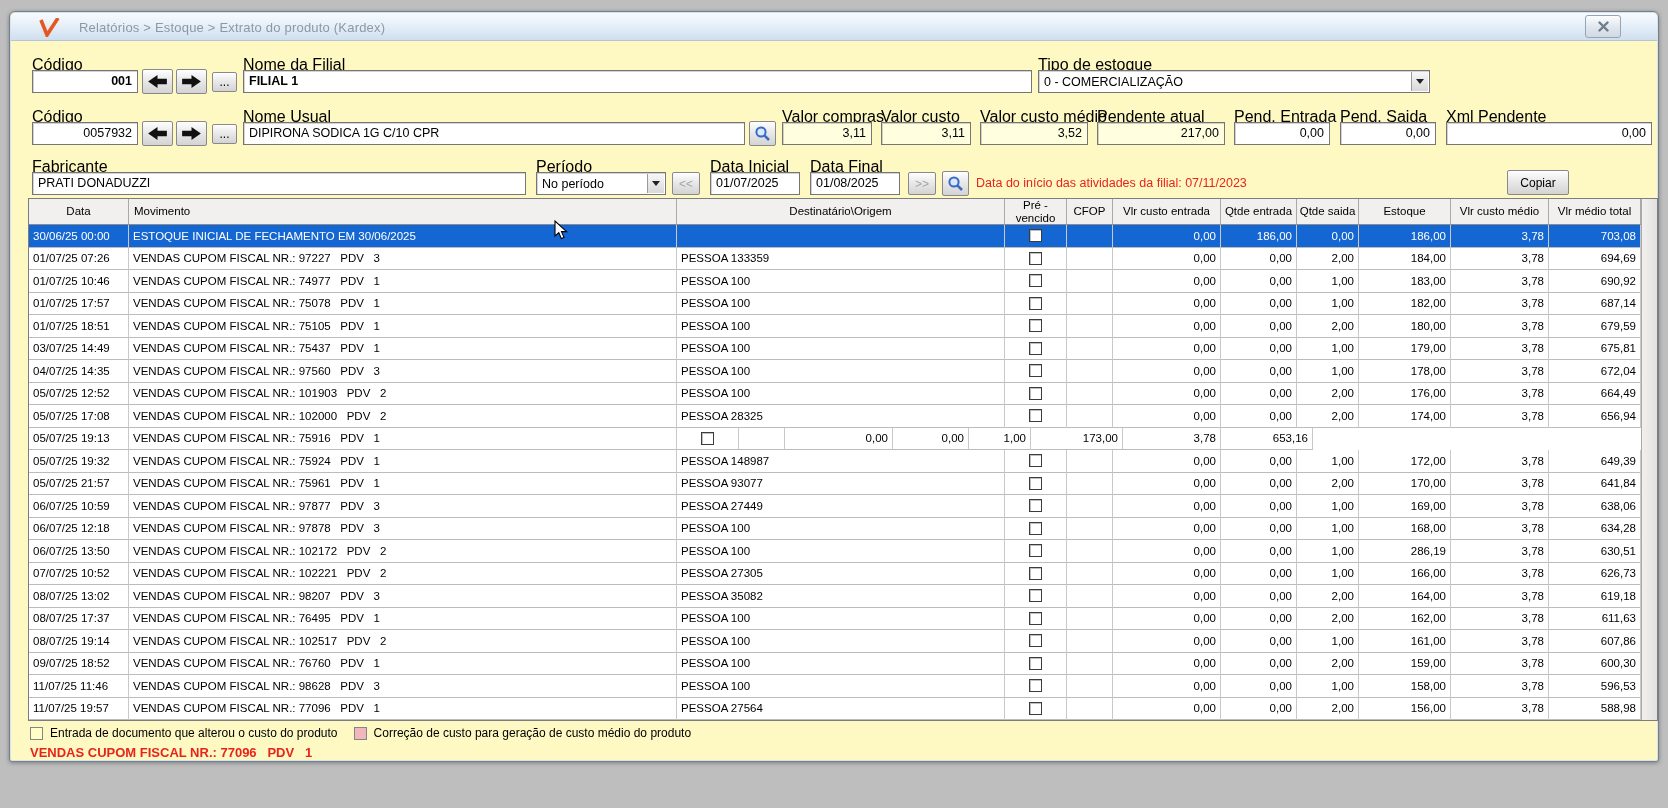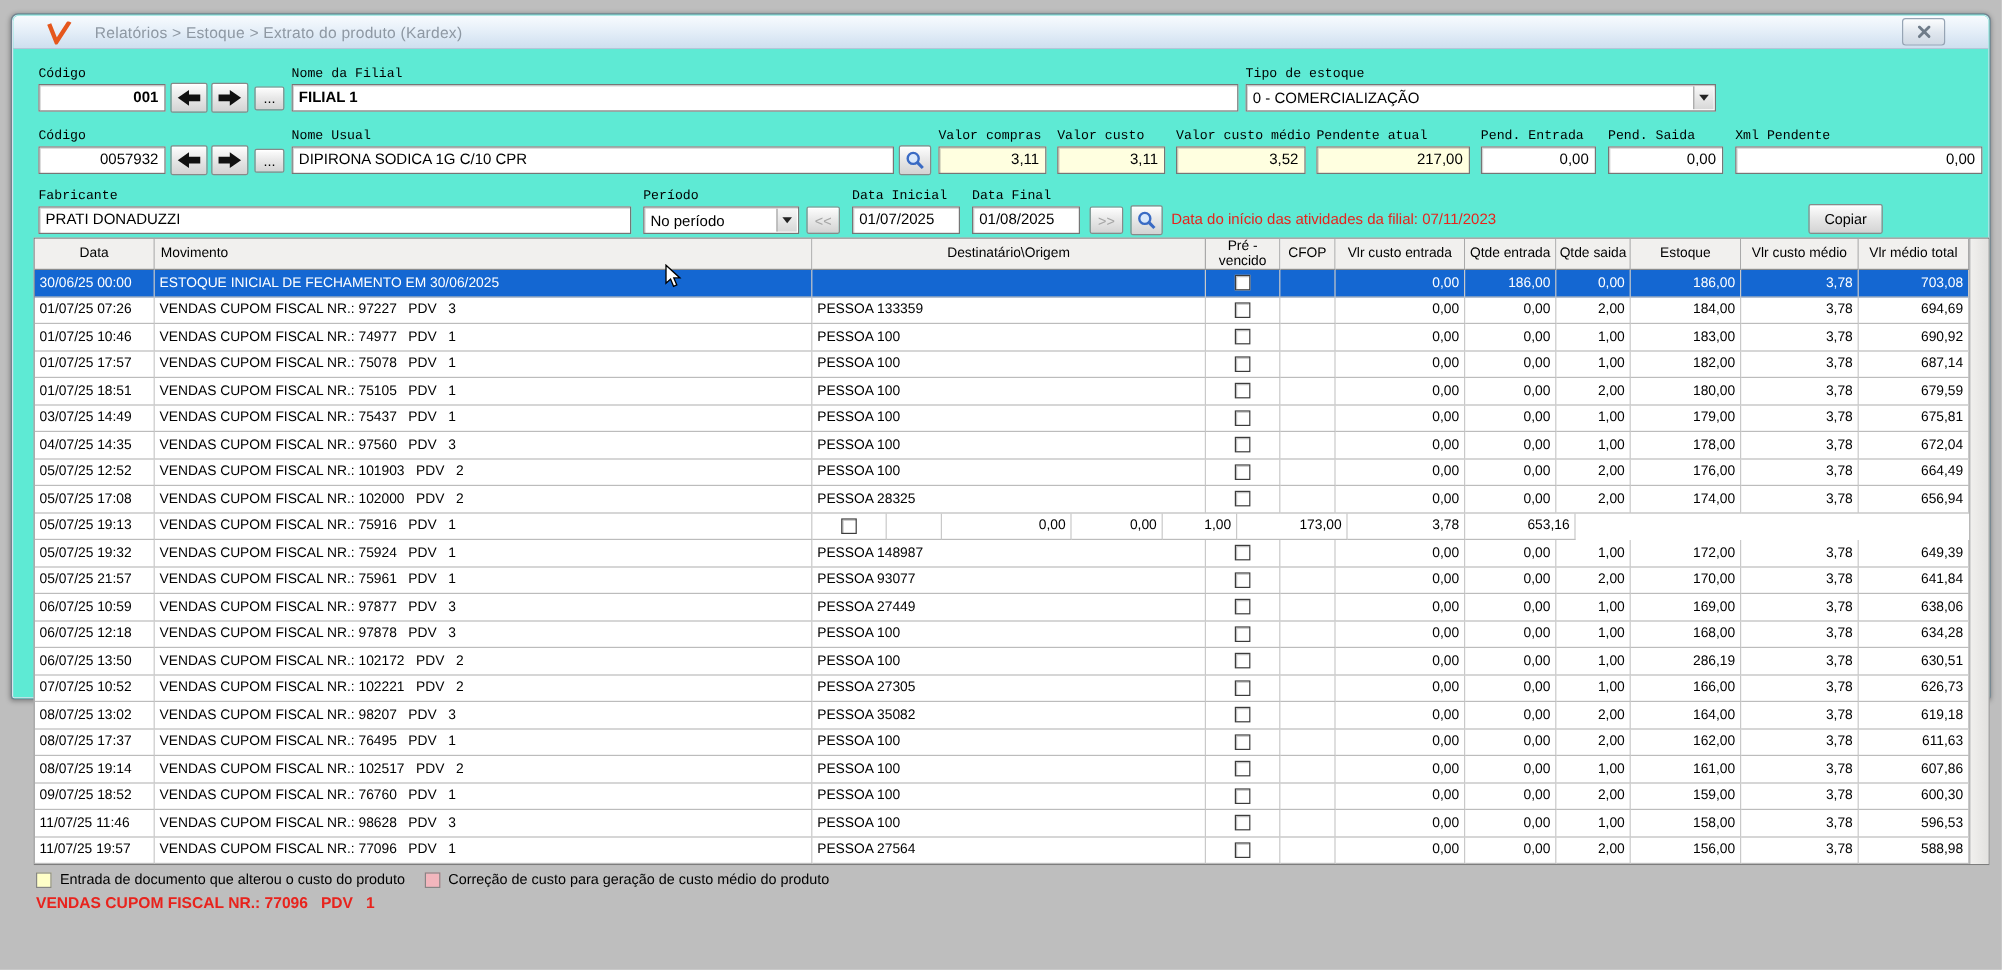--- a/index.html
+++ b/index.html
@@ -1,29 +1,29 @@
 <!DOCTYPE html>
 <html style="--sel: #1467d2;"><head>
 <meta charset="utf-8">
 <style>
   * { margin:0; padding:0; box-sizing:border-box; }
   html,body { width:1668px; height:808px; background:#bebebe; font-family:"Liberation Sans",sans-serif; overflow:hidden; }
-  .window { position:absolute; left:9px; top:11px; width:1650px; height:572px;
-            background:#5eead4; border:1px solid #72818f; border-radius:6px 6px 3px 3px;
+  .window { position:absolute; left:9px; top:11px; width:1650px; height:751px;
+            background:#fef9c3; border:1px solid #72818f; border-radius:6px 6px 3px 3px;
             box-shadow: inset 0 0 0 1px #d9e2ec, 0 1px 4px rgba(0,0,0,.35); }
   .titlebar { position:absolute; left:1px; top:1px; right:1px; height:28px;
               border-radius:5px 5px 0 0;
               background:linear-gradient(#f8fbfe,#e4eef8 50%,#cfdfef);
               border-bottom:1px solid #b4c5d8; }
   .title { position:absolute; left:68px; top:7px; font-size:13px; color:#8e98a3; letter-spacing:.2px; white-space:pre; }
   .logo { position:absolute; left:28px; top:5px; }
   .closebtn { position:absolute; right:36px; top:2px; width:36px; height:23px;
               background:linear-gradient(#fcfdfe,#dfe6ee 55%,#d0d9e4); border:1px solid #96a4b4;
               border-radius:3px; display:flex; align-items:center; justify-content:center; }
-  .lbl { position:absolute; font-size:11px; color:#000; white-space:pre;font-family:Liberation Mono, monospace; }
+  .lbl { position:absolute; font-size:16px; color:#000; white-space:pre; }
   .tb { position:absolute; height:23px; line-height:21px; background:#fff;
         border:1px solid #767676; box-shadow: inset 1px 1px 0 rgba(110,110,110,.30);
         padding:0 5px; font-size:12.5px; white-space:pre; overflow:hidden; }
   .tb.bold { font-weight:bold; }
   .tb.num { text-align:right; font-weight:normal; }
   .tb.yellow { background:#ffffe0; }
   .pbtn { position:absolute; background:linear-gradient(#fefefe,#e9e9e9 45%,#d3d3d3);
           border:1px solid #898989; border-radius:2px; box-shadow: inset 0 1px 0 #fff;
           display:flex; align-items:center; justify-content:center; font-size:12px; color:#000; }
   .pbtn.dis { color:#a6a6a6; }

